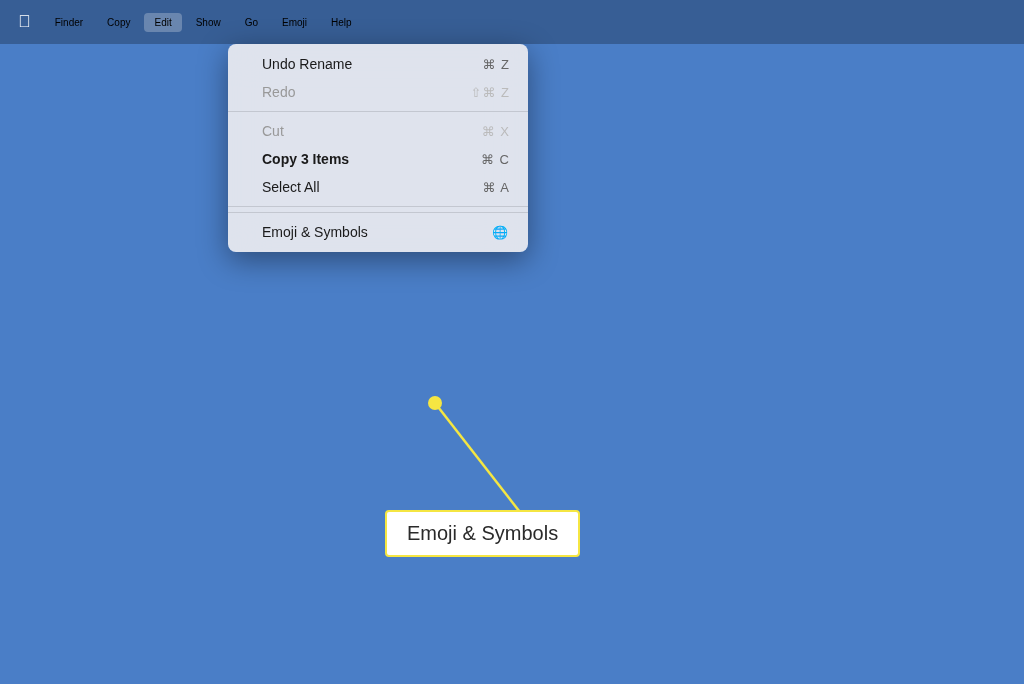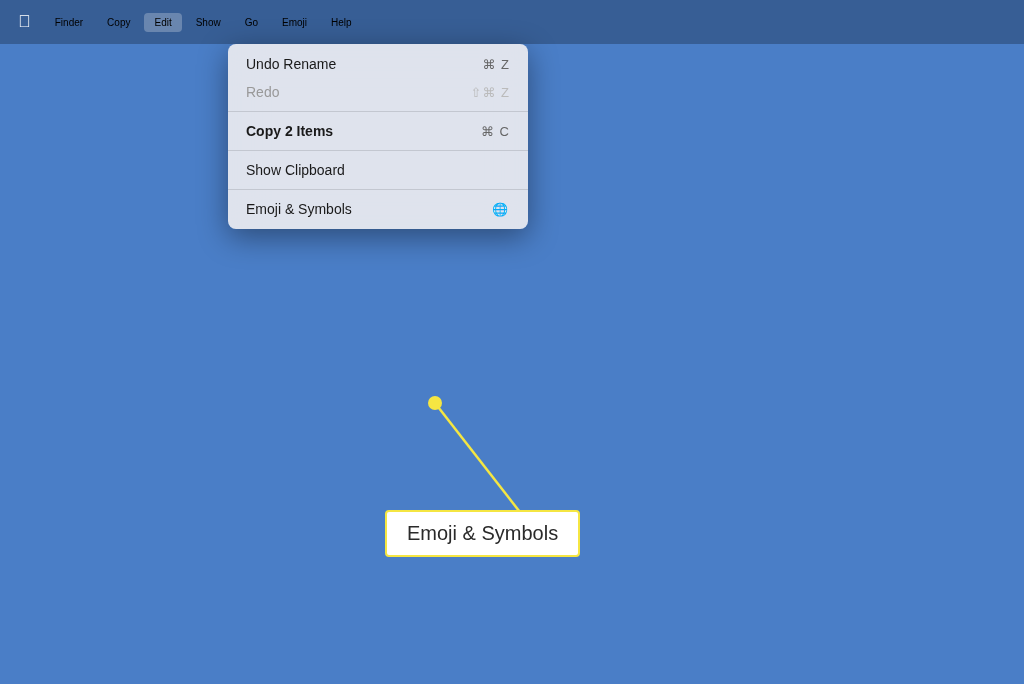--- a/index.html
+++ b/index.html
@@ -61,20 +61,21 @@
 
     .menu-item {
       display: flex;
       align-items: center;
       justify-content: space-between;
       padding: 6px 18px;
       font-size: 14px;
       color: #1a1a1a;
       cursor: pointer;
       user-select: none;
+      margin-left: 16px;
     }
 
     .menu-item.disabled {
       color: #999;
       cursor: default;
     }
 
     .menu-item .label {
       font-weight: 400;
     }
@@ -156,34 +157,38 @@
     <span class="shortcut">⌘ Z</span>
   </div>
 
   <div class="menu-item disabled">
     <span class="label">Redo</span>
     <span class="shortcut">⇧⌘ Z</span>
   </div>
 
   <div class="menu-separator"></div>
 
-
-  <div class="menu-item">
-    <span class="label bold">Copy 2 Items</span>
+  <div class="menu-item disabled">
+    <span class="label">Cut</span>
+    <span class="shortcut">⌘ X</span>
+  </div>
+
+  <div class="menu-item">
+    <span class="label bold">Copy 3 Items</span>
     <span class="shortcut">⌘ C</span>
   </div>
 
 
+  <div class="menu-item">
+    <span class="label">Select All</span>
+    <span class="shortcut">⌘ A</span>
+  </div>
 
   <div class="menu-separator"></div>
 
-  <div class="menu-item">
-    <span class="label">Show Clipboard</span>
-    <span class="shortcut"></span>
-  </div>
 
   <div class="menu-separator"></div>
 
 
   <div class="menu-item">
     <span class="label">Emoji &amp; Symbols</span>
     <span class="shortcut globe-icon"></span>
   </div>
 
 </div>

